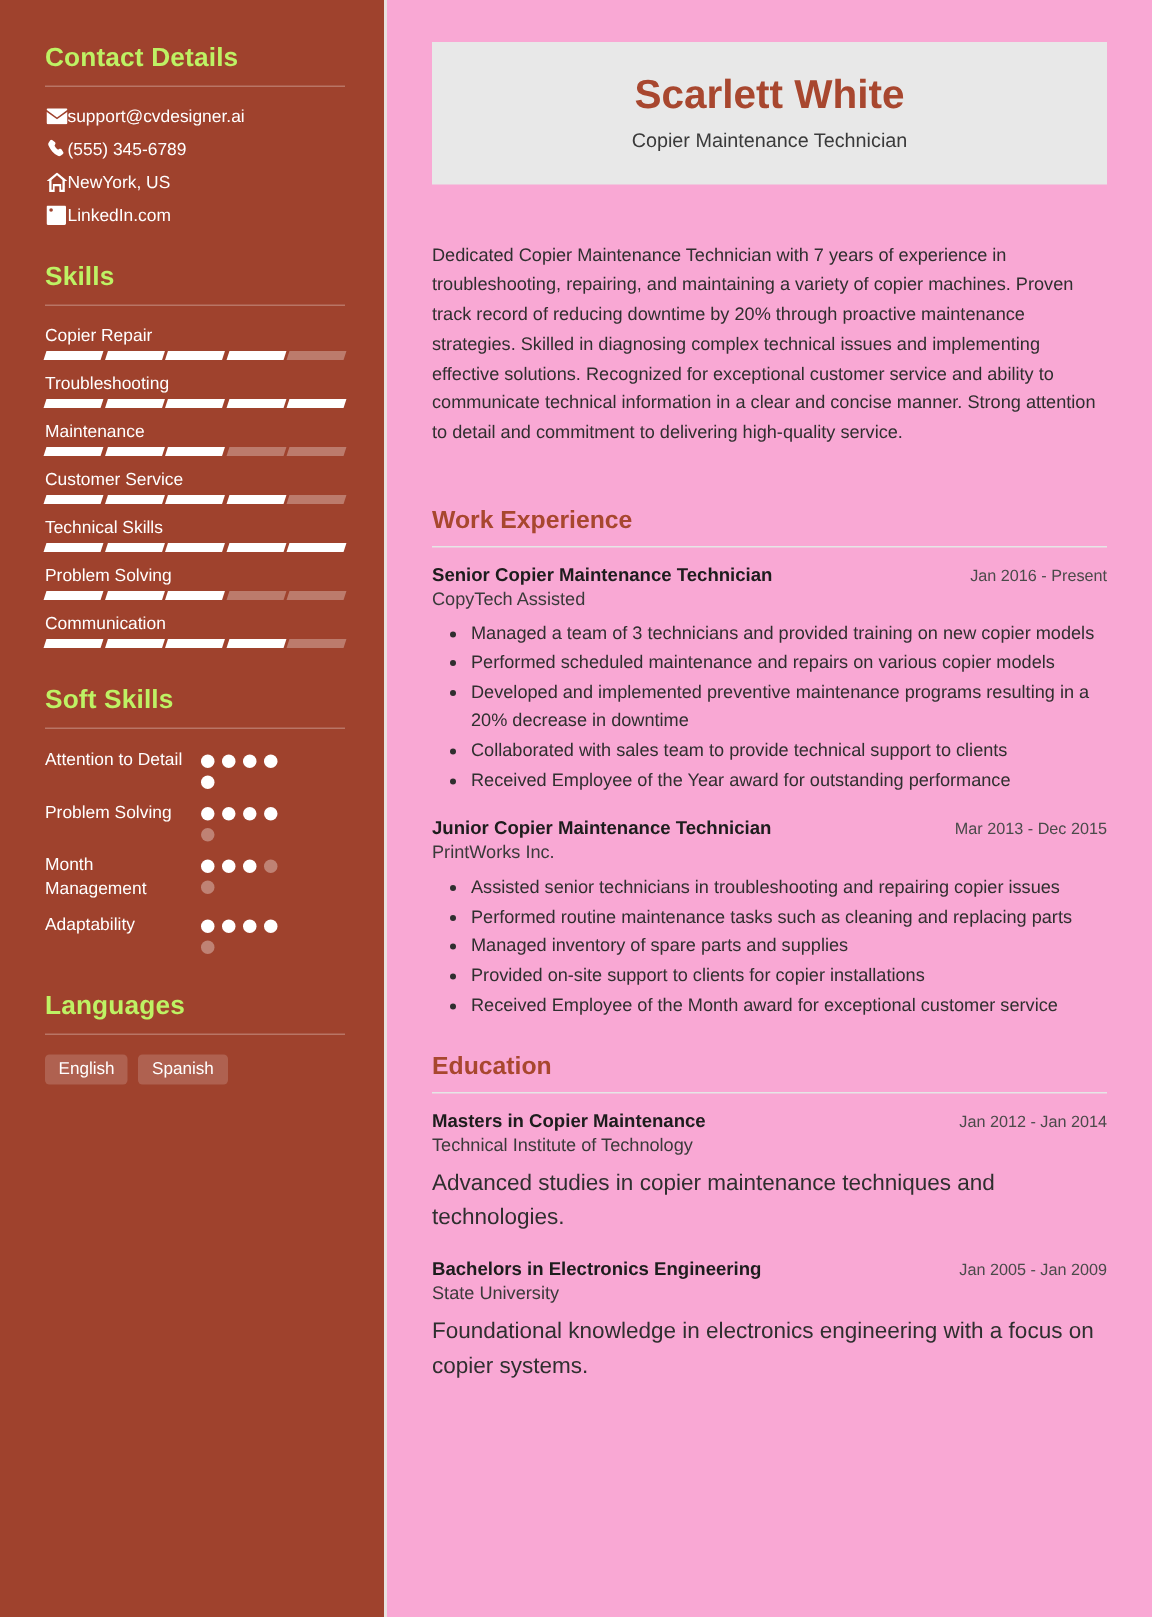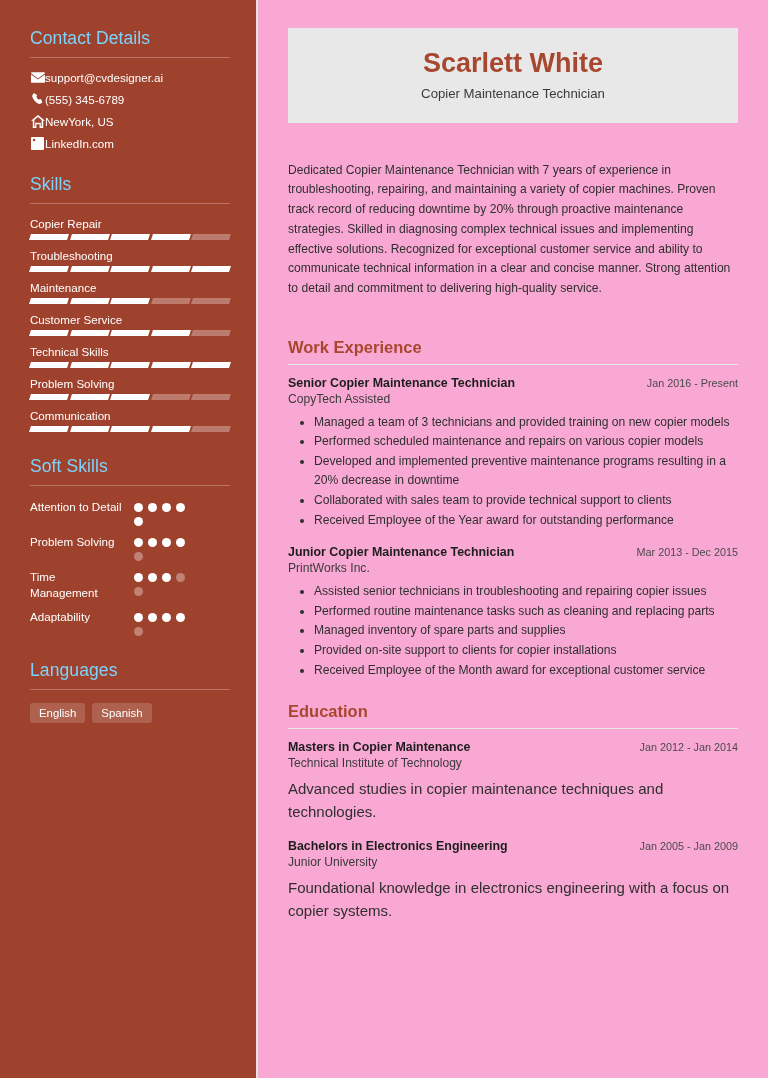--- a/index.html
+++ b/index.html
@@ -23,23 +23,23 @@
   .sidebar {
     width: 258px;
     min-width: 258px;
     background: #9f422d;
     color: #ffffff;
     padding: 28px 26px 20px 30px;
     border-right: 2px solid #e8e2e0;
   }
   .side-h {
     font-size: 17.5px;
-    font-weight: normal;
+    font-weight: bold;
     letter-spacing: 0.1px;
-    color: #7dd3fc;
+    color: #bef264;
     margin-bottom: 8px;
   }
   .side-rule {
     height: 1px;
     background: rgba(255,255,255,0.27);
     margin-bottom: 13px;
   }
   .side-block { margin-bottom: 24px; }
 
   
@@ -340,21 +340,21 @@
     <div class="soft-name">Problem Solving</div>
     <div class="dots">
               <span class="dot on"></span>
               <span class="dot on"></span>
               <span class="dot on"></span>
               <span class="dot on"></span>
               <span class="dot"></span>
             </div>
   </div>
           <div class="soft-item">
-    <div class="soft-name">Time Management</div>
+    <div class="soft-name">Month Management</div>
     <div class="dots">
               <span class="dot on"></span>
               <span class="dot on"></span>
               <span class="dot on"></span>
               <span class="dot"></span>
               <span class="dot"></span>
             </div>
   </div>
           <div class="soft-item">
     <div class="soft-name">Adaptability</div>
@@ -434,20 +434,20 @@
       <span class="entry-date">Jan 2012 - Jan 2014</span>
     </div>
     <div class="entry-org">Technical Institute of Technology</div>
     <div class="edu-desc">Advanced studies in copier maintenance techniques and technologies.</div>
   </div>
           <div class="entry">
     <div class="entry-top">
       <span class="entry-role">Bachelors in Electronics Engineering</span>
       <span class="entry-date">Jan 2005 - Jan 2009</span>
     </div>
-    <div class="entry-org">Junior University</div>
+    <div class="entry-org">State University</div>
     <div class="edu-desc">Foundational knowledge in electronics engineering with a focus on copier systems.</div>
   </div>
         </div>
     </section>
 
   </main>
 </div>
 
 </body></html>

